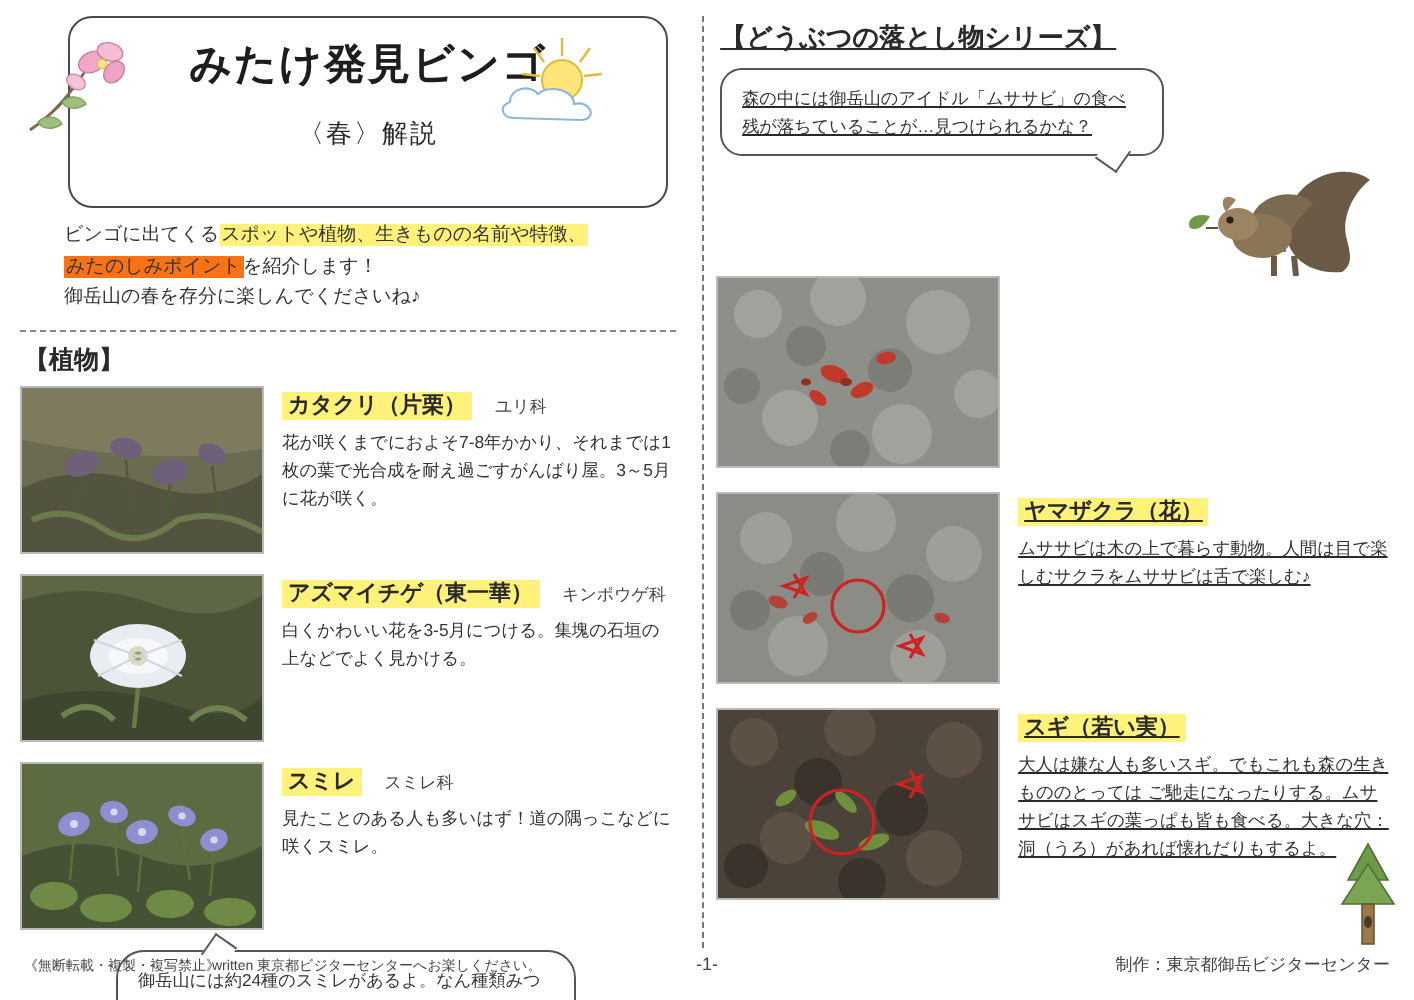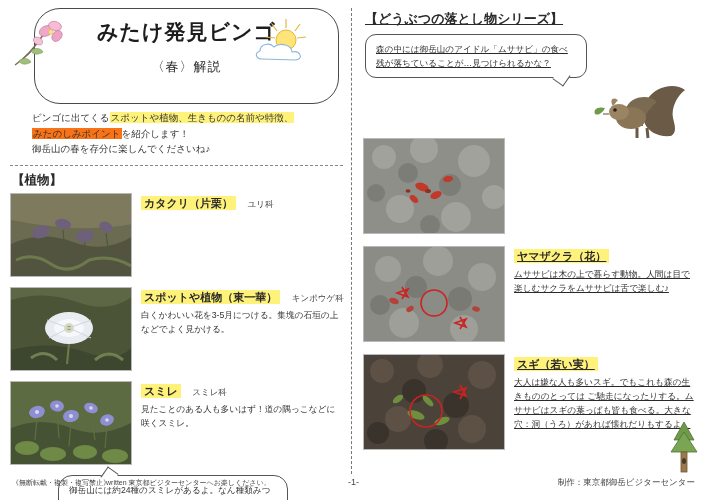--- a/index.html
+++ b/index.html
@@ -43,21 +43,21 @@
     width: 356px;
     padding-left: 12px;
     box-sizing: border-box;
     text-decoration: underline;
   }
 
   
   .title-box {
     position: relative;
     border: 1.5px solid #4a4a4a;
-    border-radius: 26px;
+    border-radius: 12px;
     height: 96px;
     margin: 2px 4px 4px 24px;
     box-sizing: border-box;
     background: #fff;
   }
   .main-title {
     text-align: center;
     font-size: 21px;
     font-weight: bold;
     letter-spacing: 1px;
@@ -335,20 +335,21 @@
                 <path d="M95 39 L98 62"></path>
             </g>
             <path d="M5 66 Q22 58 40 70 T78 66 Q100 60 120 72" stroke="#6d7a4e" stroke-width="3" fill="none"></path>
           </svg>
         </div>
         <div class="entry-body">
           <div class="name-row">
             <span class="name">カタクリ（片栗）</span>
             <span class="family">ユリ科</span>
           </div>
+          <div class="desc">花が咲くまでにおよそ7-8年かかり、それまでは1枚の葉で光合成を耐え過ごすがんばり屋。3～5月に花が咲く。</div>
         </div>
       </div>
 
       <div class="entry">
         <div class="photo">
           <svg viewBox="0 0 122 84" width="122" height="84" preserveAspectRatio="none">
             <rect width="122" height="84" fill="#4b5437"></rect>
             <path d="M0 12 Q34 2 66 14 T122 8 L122 0 L0 0Z" fill="#5d6645"></path>
             <path d="M0 62 Q40 52 74 64 T122 58 L122 84 L0 84Z" fill="#3d462e"></path>
             <g>
@@ -363,21 +364,21 @@
                   <line x1="58" y1="40" x2="80" y2="50"></line>
               </g>
             </g>
             <path d="M58 56 L56 76" stroke="#6b7a4a" stroke-width="2.2" fill="none"></path>
             <path d="M20 70 q14 -10 26 2" stroke="#708050" stroke-width="3" fill="none"></path>
             <path d="M84 72 q14 -12 28 0" stroke="#708050" stroke-width="3" fill="none"></path>
           </svg>
         </div>
         <div class="entry-body">
           <div class="name-row">
-            <span class="name">スポットや植物（東一華）</span>
+            <span class="name">アズマイチゲ（東一華）</span>
             <span class="family">キンポウゲ科</span>
           </div>
           <div class="desc">白くかわいい花を3-5月につける。集塊の石垣の上などでよく見かける。</div>
         </div>
       </div>
 
       <div class="entry">
         <div class="photo">
           <svg viewBox="0 0 122 84" width="122" height="84" preserveAspectRatio="none">
             <rect width="122" height="84" fill="#5d6b42"></rect>

